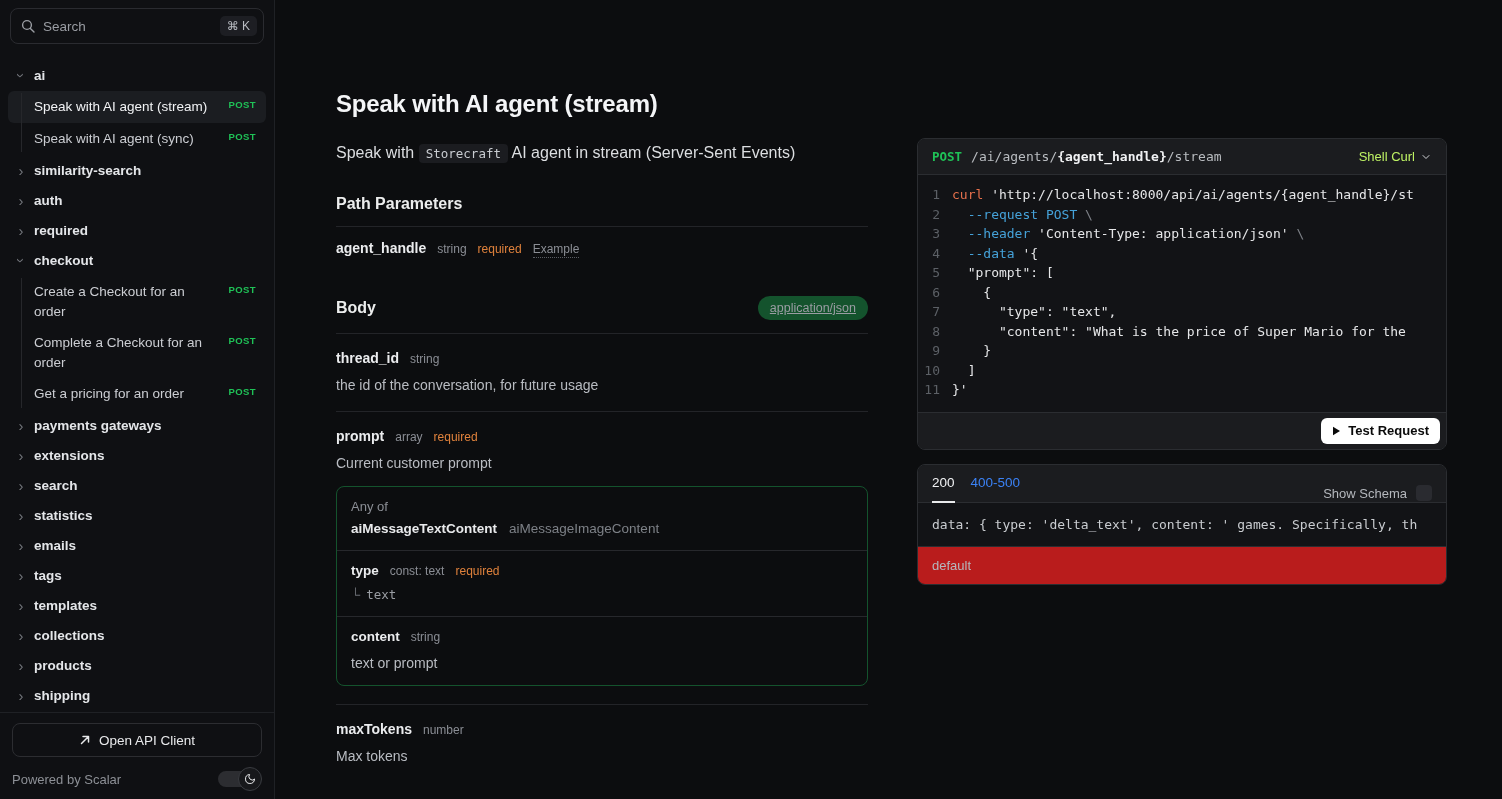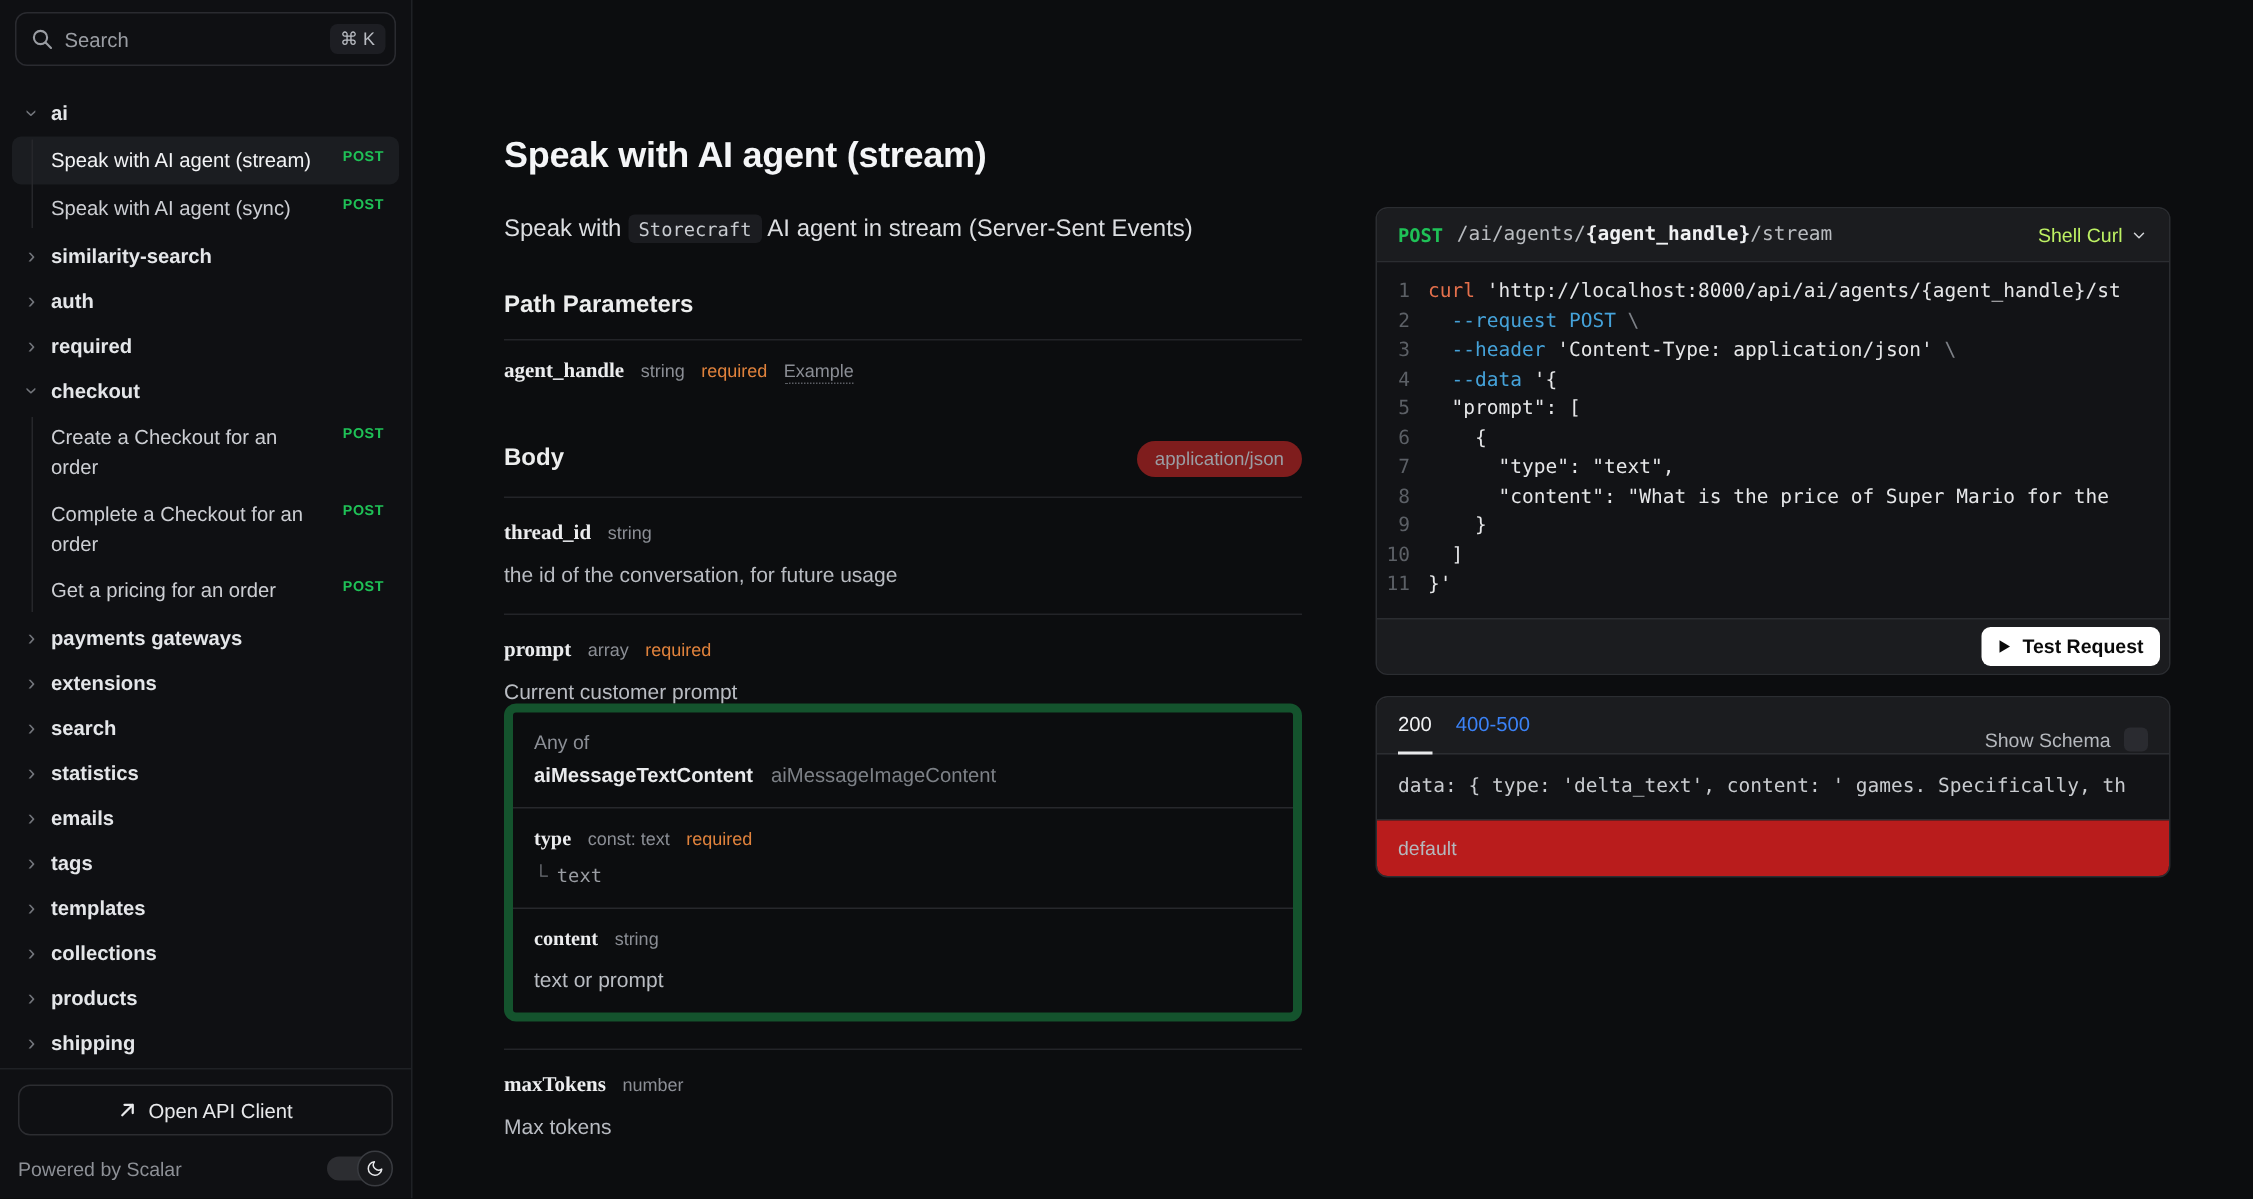--- a/index.html
+++ b/index.html
@@ -84,40 +84,40 @@
   .desc { margin-top:26px; font-size:16px; color:#dcdee1; }
   .chip {
     font-family:"DejaVu Sans Mono", monospace; font-size:12.5px;
     background:#1b1c20; border-radius:4px; padding:2px 7px; color:#c9ccd1;
   }
   h2 { font-size:16px; font-weight:600; color:#eceded; }
   .sec-pp { margin-top:33px; }
   hr { border:none; border-top:1px solid #232428; margin-top:13px; }
   .param-head { display:flex; align-items:baseline; gap:11px; }
   .pname {
-    font-family:Liberation Serif, serif; font-size:14px; font-weight:700; color:#ebecee;
+    font-family:Liberation Sans, sans-serif; font-size:14px; font-weight:700; color:#ebecee;
   }
   .ptype { font-size:12px; color:#8b8e95; }
   .preq { font-size:12px; color:#e0823c; }
   .pex {
     font-size:12px; color:#8b8e95; cursor:pointer;
     border-bottom:1px dotted #5a5d63; padding-bottom:1px;
   }
   .pdesc { margin-top:11px; font-size:14px; color:#b9bcc2; }
   .param { padding-top:13px; }
   .sec-body { margin-top:38px; }
   .body-head { display:flex; align-items:center; justify-content:space-between; }
   .ct-badge {
-    background:#7f1d1d; color:#9a9da3; font-size:12.5px;
-    border-radius:20px; padding:5px 12px;
+    background:#14532d; color:#9a9da3; font-size:12.5px;
+    border-radius:20px; padding:5px 12px;text-decoration:underline;
   }
   .frow { padding:16px 0 18px 0; }
   .frow + .frow { border-top:1px solid #232428; }
 
-  .schema-box { border:6px solid #14532d; border-radius:8px; }
+  .schema-box { margin-top:15px; border:1px solid #14532d; border-radius:8px; }
   .sb-sec { padding:12px 14px 14px 14px; }
   .sb-sec + .sb-sec { border-top:1px solid #27282c; }
   .anyof { color:#8b8e95; font-size:13px; }
   .sb-tabs { margin-top:7px; display:flex; gap:12px; }
   .sb-tab { font-size:13.5px; color:#7d8187; cursor:pointer; }
   .sb-tab.active { color:#e9eaec; font-weight:700; }
   .enum-line { margin-top:9px; display:flex; align-items:center; gap:6px; }
   .tree { color:#6b6e74; font-size:13px; }
   .enum { font-family:"DejaVu Sans Mono", monospace; font-size:12.5px; color:#9a9da3; }
 

